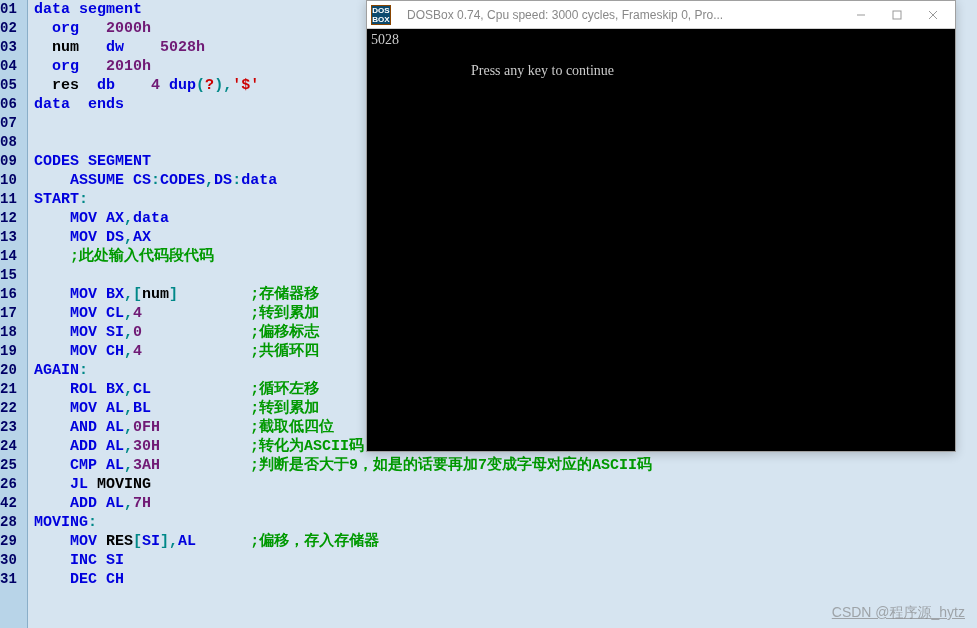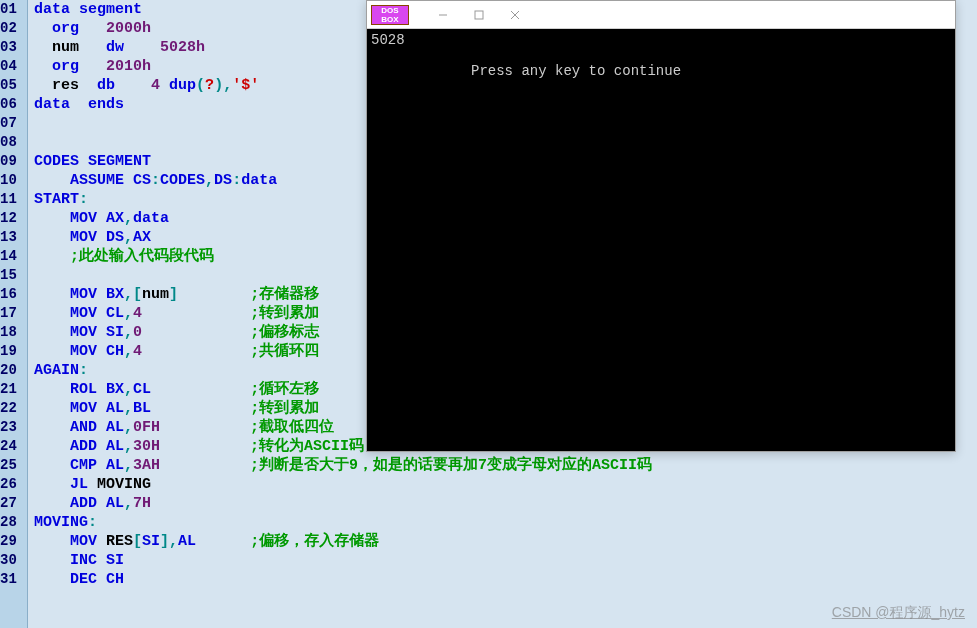--- a/index.html
+++ b/index.html
@@ -65,22 +65,22 @@
       display: flex;
       align-items: center;
       padding: 0 4px;
       color: #888;
       font-family: 'Segoe UI', Arial, sans-serif;
       font-size: 12px;
       font-weight: normal;
       border-bottom: 1px solid #d0d0d0;
     }
     .dos-icon {
-      width: 38px; height: 20px;
-      background: #d946ef;
+      width: 20px; height: 20px;
+      background: #0c4a6e;
       border: 1px solid #884400;
       display: flex;
       align-items: center;
       justify-content: center;
       margin-right: 16px;
       font-size: 8px;
       color: #fff;
       font-weight: bold;
       flex-shrink: 0;
     }
@@ -97,21 +97,21 @@
       justify-content: center;
       color: #666;
       font-family: Arial, sans-serif;
     }
     .win-btn svg { width: 10px; height: 10px; }
     .dos-content {
       background: #000;
       color: #cccccc;
       height: calc(100% - 28px);
       padding: 2px 4px;
-      font-family: Liberation Mono, monospace;
+      font-family: Liberation Serif, serif;
       font-size: 14px;
       font-weight: normal;
     }
     .dos-line { line-height: 18px; white-space: pre; }
     .dos-center { text-align: left; padding-left: 100px; margin-top: 13px; }
     
     .watermark {
       position: absolute;
       right: 12px;
       bottom: 6px;
@@ -146,21 +146,21 @@
       <div class="line-num">17</div>
       <div class="line-num">18</div>
       <div class="line-num">19</div>
       <div class="line-num">20</div>
       <div class="line-num">21</div>
       <div class="line-num">22</div>
       <div class="line-num">23</div>
       <div class="line-num">24</div>
       <div class="line-num">25</div>
       <div class="line-num">26</div>
-      <div class="line-num">27</div>
+      <div class="line-num">42</div>
       <div class="line-num">28</div>
       <div class="line-num">29</div>
       <div class="line-num">30</div>
       <div class="line-num">31</div>
     </div>
   <div class="code-area" id="code">
       <div class="code-line"><span class="kw-blue">data</span><span> </span><span class="kw-blue">segment</span></div>
       <div class="code-line"><span>  </span><span class="kw-blue">org</span><span>   </span><span class="num-red">2000h</span></div>
       <div class="code-line"><span>  num   </span><span class="kw-blue">dw</span><span>    </span><span class="num-red">5028h</span></div>
       <div class="code-line"><span>  </span><span class="kw-blue">org</span><span>   </span><span class="num-red">2010h</span></div>
@@ -190,20 +190,21 @@
       <div class="code-line"><span class="kw-blue">MOVING</span><span class="kw-teal">:</span></div>
       <div class="code-line"><span>    </span><span class="kw-blue">MOV</span><span> RES</span><span class="kw-teal">[</span><span class="kw-blue">SI</span><span class="kw-teal">],</span><span class="kw-blue">AL</span><span>      </span><span class="cmt">;偏移，存入存储器</span></div>
       <div class="code-line"><span>    </span><span class="kw-blue">INC</span><span> </span><span class="kw-blue">SI</span></div>
       <div class="code-line"><span>    </span><span class="kw-blue">DEC</span><span> </span><span class="kw-blue">CH</span></div>
     </div>
 </div>
 
 <div class="dosbox-window">
   <div class="titlebar">
     <div class="dos-icon">DOS<br>BOX</div>
+    <div class="titlebar-text">DOSBox 0.74, Cpu speed:    3000 cycles, Frameskip  0, Pro...</div>
     <div class="win-controls">
       <div class="win-btn">
         <svg viewBox="0 0 10 10">
             <line x1="1" y1="5" x2="9" y2="5" stroke="#999" stroke-width="1"></line>
           </svg>
       </div>
       <div class="win-btn">
         <svg viewBox="0 0 10 10">
             <rect x="1" y="1" width="8" height="8" fill="none" stroke="#999" stroke-width="1"></rect>
           </svg>

